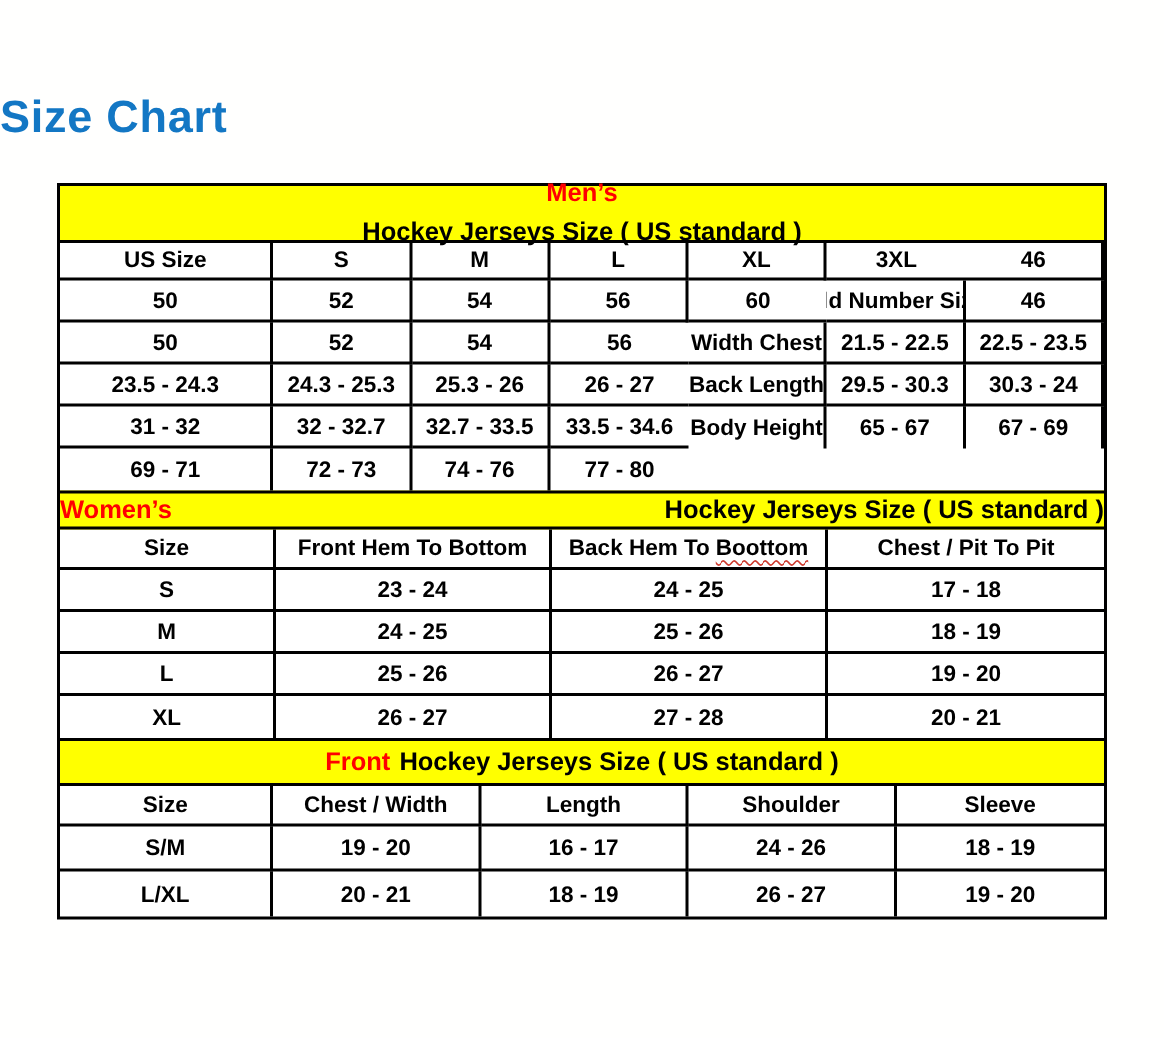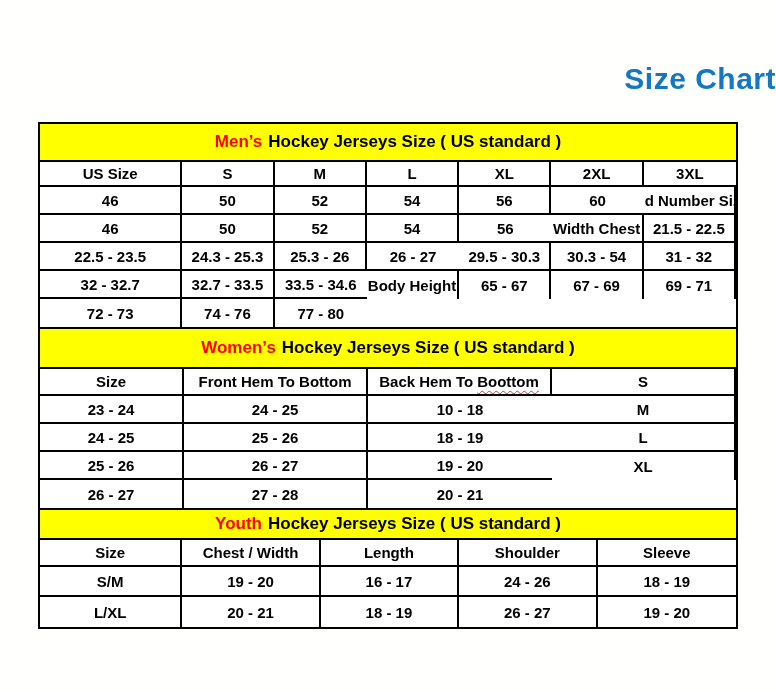--- a/index.html
+++ b/index.html
@@ -1,25 +1,25 @@
 <!DOCTYPE html>
 <html><head>
 <meta charset="utf-8">
 <style>
   * { margin:0; padding:0; box-sizing:border-box; }
   html,body { width:776px; height:692px; background:#fffffe; overflow:hidden;
               font-family:"Liberation Sans", sans-serif; }
-  .title { text-align:right; margin-top:62px; font-size:30px; font-weight:bold;
-           color:#1377C4; letter-spacing:0.5px;margin-left:35px; }
+  .title { text-align:left; margin-top:62px; font-size:30px; font-weight:bold;
+           color:#1377C4; letter-spacing:0.5px; }
   .chart { width:700px; margin:26px auto 0; border:2px solid #000; background:#fff; }
   .banner { background:#FFFF00; border-top:2px solid #000; border-bottom:2px solid #000;
             display:flex; justify-content:center; align-items:center; gap:6px;
             font-weight:bold; font-size:17px; color:#000; }
-  .banner.first { border-top:none; }
-  .b-mens { height:38px; } .b-womens { height:42px; } .b-youth { height:32px; }
+  .banner.first { border-top:none;flex-direction:column; }
+  .b-mens { height:38px; } .b-womens { height:26px;justify-content:space-between; } .b-youth { height:32px; }
   .hl { color:#FF0000; }
   .grid { display:grid; }
   .grid-mens   { grid-template-columns:20.45% repeat(6,1fr); grid-template-rows:25px repeat(5,28px); }
   .grid-womens { grid-template-columns:20.7%  repeat(3,1fr); grid-template-rows:27px repeat(4,28px); }
   .grid-youth  { grid-template-columns:20.45% repeat(4,1fr); grid-template-rows:27px repeat(2,30px); }
   .cell { display:flex; align-items:center; justify-content:center;
           font-size:15px; font-weight:bold; color:#000;
           border-right:2px solid #000; border-bottom:2px solid #000;
           white-space:nowrap; overflow:hidden; }
   .cell.lastcol { border-right:none; }
@@ -37,42 +37,43 @@
   <div class="banner first b-mens">
     <span class="hl">Men’s</span>
     <span>Hockey Jerseys Size ( US standard )</span>
   </div>
   <div class="grid grid-mens">
       <div class="cell">US Size</div>
       <div class="cell">S</div>
       <div class="cell">M</div>
       <div class="cell">L</div>
       <div class="cell">XL</div>
-      <div class="cell">2XL</div>
       <div class="cell lastcol">3XL</div>
       <div class="cell">46</div>
       <div class="cell">50</div>
       <div class="cell">52</div>
       <div class="cell">54</div>
       <div class="cell">56</div>
       <div class="cell lastcol">60</div>
       <div class="cell">Old Number Size</div>
       <div class="cell">46</div>
       <div class="cell">50</div>
       <div class="cell">52</div>
       <div class="cell">54</div>
       <div class="cell lastcol">56</div>
       <div class="cell">Width Chest</div>
       <div class="cell">21.5 - 22.5</div>
       <div class="cell">22.5 - 23.5</div>
+      <div class="cell">23.5 - 24.3</div>
       <div class="cell">24.3 - 25.3</div>
       <div class="cell">25.3 - 26</div>
       <div class="cell lastcol">26 - 27</div>
+      <div class="cell">Back Length</div>
       <div class="cell">29.5 - 30.3</div>
-      <div class="cell">30.3 - 54</div>
+      <div class="cell">30.3 - 24</div>
       <div class="cell">31 - 32</div>
       <div class="cell">32 - 32.7</div>
       <div class="cell">32.7 - 33.5</div>
       <div class="cell lastcol">33.5 - 34.6</div>
       <div class="cell lastrow">Body Height</div>
       <div class="cell lastrow">65 - 67</div>
       <div class="cell lastrow">67 - 69</div>
       <div class="cell lastrow">69 - 71</div>
       <div class="cell lastrow">72 - 73</div>
       <div class="cell lastrow">74 - 76</div>
@@ -83,40 +84,41 @@
     <span class="hl">Women’s</span>
     <span>Hockey Jerseys Size ( US standard )</span>
   </div>
   <div class="grid grid-womens">
       <div class="cell">Size</div>
       <div class="cell">Front Hem To Bottom</div>
       <div class="cell">
         <span>Back Hem To</span>
         <span class="wavy">Boottom</span>
       </div>
+      <div class="cell lastcol">Chest / Pit To Pit</div>
       <div class="cell">S</div>
       <div class="cell">23 - 24</div>
       <div class="cell">24 - 25</div>
-      <div class="cell lastcol">10 - 18</div>
+      <div class="cell lastcol">17 - 18</div>
       <div class="cell">M</div>
       <div class="cell">24 - 25</div>
       <div class="cell">25 - 26</div>
       <div class="cell lastcol">18 - 19</div>
       <div class="cell">L</div>
       <div class="cell">25 - 26</div>
       <div class="cell">26 - 27</div>
       <div class="cell lastcol">19 - 20</div>
       <div class="cell lastrow">XL</div>
       <div class="cell lastrow">26 - 27</div>
       <div class="cell lastrow">27 - 28</div>
       <div class="cell lastcol lastrow">20 - 21</div>
     </div>
 
   <div class="banner b-youth">
-    <span class="hl">Youth</span>
+    <span class="hl">Front</span>
     <span>Hockey Jerseys Size ( US standard )</span>
   </div>
   <div class="grid grid-youth">
       <div class="cell">Size</div>
       <div class="cell">Chest / Width</div>
       <div class="cell">Length</div>
       <div class="cell">Shoulder</div>
       <div class="cell lastcol">Sleeve</div>
       <div class="cell">S/M</div>
       <div class="cell">19 - 20</div>

